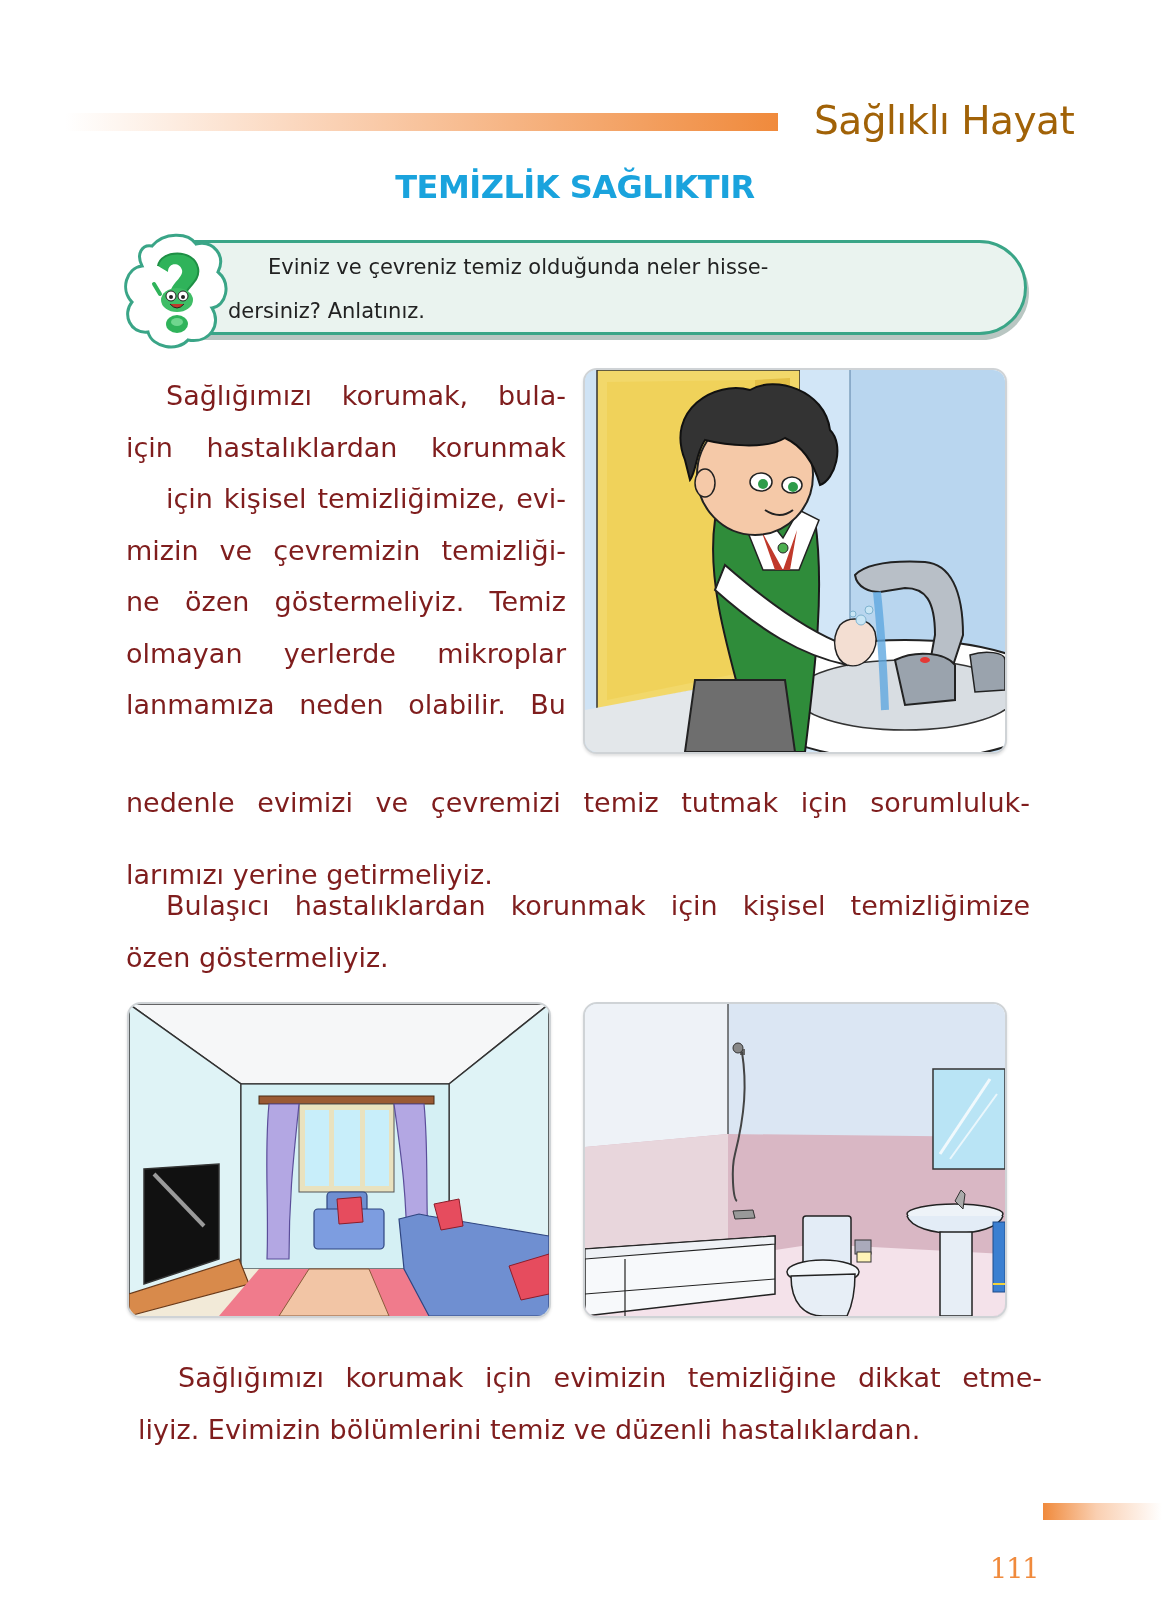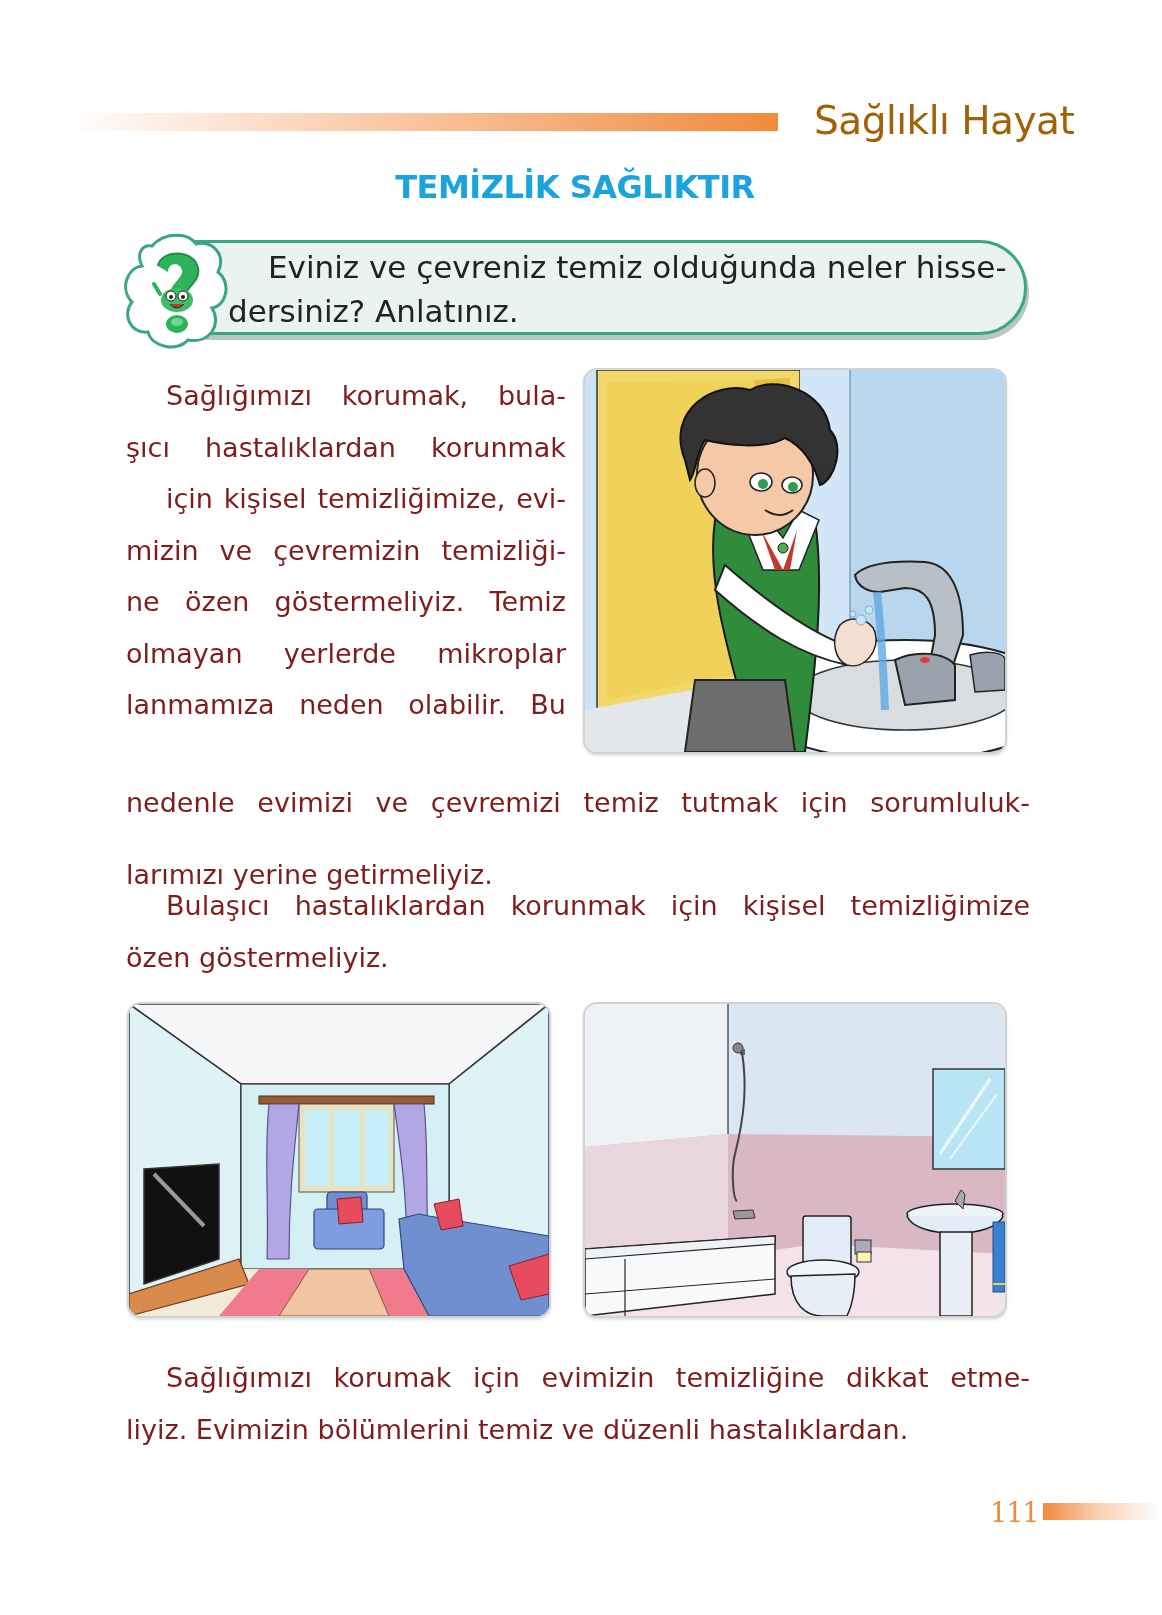--- a/index.html
+++ b/index.html
@@ -11,48 +11,48 @@
   .section-label { position: absolute; left: 814px; top: 98px; font-size: 39px; font-weight: normal;
     color: #a16207; letter-spacing: -0.5px; font-family: "DejaVu Sans", sans-serif; }
 
   .page-title { position: absolute; left: 0; width: 1162px; top: 168px; text-align: center;
     font-size: 32px; font-weight: bold; color: #1aa3dd; letter-spacing: -0.5px; }
   .page-title span { display: inline-block; transform: translateX(-6px); }
 
   .question-box { position: absolute; left: 190px; top: 240px; width: 837px; height: 95px;
     background: #eaf3ef; border: 3px solid #3aa587; border-radius: 0 48px 48px 0;
     box-shadow: 2px 5px 0 #b9c6c2; box-sizing: border-box; }
-  .question-text { position: absolute; left: 35px; top: 2px; width: 790px; font-size: 31px; line-height: 44px;
+  .question-text { position: absolute; left: 35px; top: 2px; width: 790px; font-size: 21px; line-height: 44px;
     text-align: justify; text-align-last: left; color: #222; }
   .question-text .indent { display: inline-block; width: 40px; }
 
   .mascot { position: absolute; left: 122px; top: 232px; width: 110px; height: 118px; }
 
   .body-text { position: absolute; font-size: 27px; line-height: 51.5px; color: #7f1d1d; }
   .p1 { left: 126px; top: 370px; width: 440px; text-align: justify; text-align-last: justify; }
   .p1 .line, .p2 .line, .p3 .line, .p4 .line { display: block; text-align: justify; text-align-last: justify; white-space: nowrap; }
   .p1 .line { text-align-last: justify; }
   .p1 .line.first { padding-left: 40px; }
   .p2 { left: 126px; top: 777px; width: 904px; }
   .p2 .line.last { text-align-last: left; margin-top: 20px; }
   .p3 { left: 126px; top: 880px; width: 904px; }
   .p3 .line.first { padding-left: 40px; }
   .p3 .line.last { text-align-last: left; }
-  .p4 { left: 126px; top: 1352px; width: 904px; }
+  .p4 { left: 138px; top: 1352px; width: 904px; }
   .p4 .line.first { padding-left: 40px; }
   .p4 .line.last { text-align-last: left; }
 
   .illustration { position: absolute; border: 2px solid #cfd3d6; border-radius: 14px; overflow: hidden;
     box-shadow: 0 2px 3px rgba(0,0,0,0.12); background: #fff; }
   .ill-wash { left: 583px; top: 368px; width: 420px; height: 382px; }
   .ill-living { left: 127px; top: 1002px; width: 420px; height: 312px; }
   .ill-bath { left: 583px; top: 1002px; width: 420px; height: 312px; }
   .illustration svg { display: block; width: 100%; height: 100%; }
 
-  .page-number { position: absolute; left: 990px; top: 1497px; font-size: 27px; color: #f08a3c;
+  .page-number { position: absolute; left: 990px; top: 1553px; font-size: 27px; color: #f08a3c;
     font-family: "DejaVu Serif", serif; letter-spacing: -1px; }
   .footer-bar { position: absolute; left: 1043px; top: 1503px; width: 119px; height: 17px;
     background: linear-gradient(to right, #f08a3c 0%, rgba(245,160,100,0.5) 45%, rgba(255,255,255,0) 100%); }
 </style>
 </head>
 <body>
 
 <div class="header-bar"></div>
 <div class="section-label">Sağlıklı Hayat</div>
 
@@ -77,21 +77,21 @@
     <circle cx="61" cy="65" r="2" fill="#222"></circle>
     <path d="M48,72 Q55,80 62,72" fill="#c0392b" stroke="#222" stroke-width="1"></path>
     <line x1="38" y1="62" x2="32" y2="52" stroke="#2fb35a" stroke-width="4" stroke-linecap="round"></line>
     <ellipse cx="55" cy="92" rx="11" ry="9" fill="#2fb35a"></ellipse>
     <ellipse cx="55" cy="90" rx="6" ry="4" fill="#6fd68e"></ellipse>
   </svg>
 </div>
 
 <div class="body-text p1">
   <span class="line first" style="word-spacing: -5.30469px;">Sağlığımızı korumak, bula-</span>
-  <span class="line" style="word-spacing: -2.19531px;">şıcı hastalıklardan korunmak</span>
+  <span class="line" style="word-spacing: -2.19531px;">için hastalıklardan korunmak</span>
   <span class="line" style="word-spacing: -3.90104px; margin-left: 40px;">için kişisel temizliğimize, evi-</span>
   <span class="line" style="word-spacing: -7.42708px;">mizin ve çevremizin temizliği-</span>
   <span class="line" style="word-spacing: -2.625px;">ne özen göstermeliyiz. Temiz</span>
   <span class="line" style="word-spacing: 4.94531px;">olmayan yerlerde mikroplar</span>
   <span class="line" style="word-spacing: -3.32812px;">lanmamıza neden olabilir. Bu</span>
 </div>
 
 <div class="body-text p2">
   <span class="line" style="word-spacing: -2.98884px;">nedenle evimizi ve çevremizi temiz tutmak için sorumluluk-</span>
   <span class="line last">larımızı yerine getirmeliyiz.</span>

